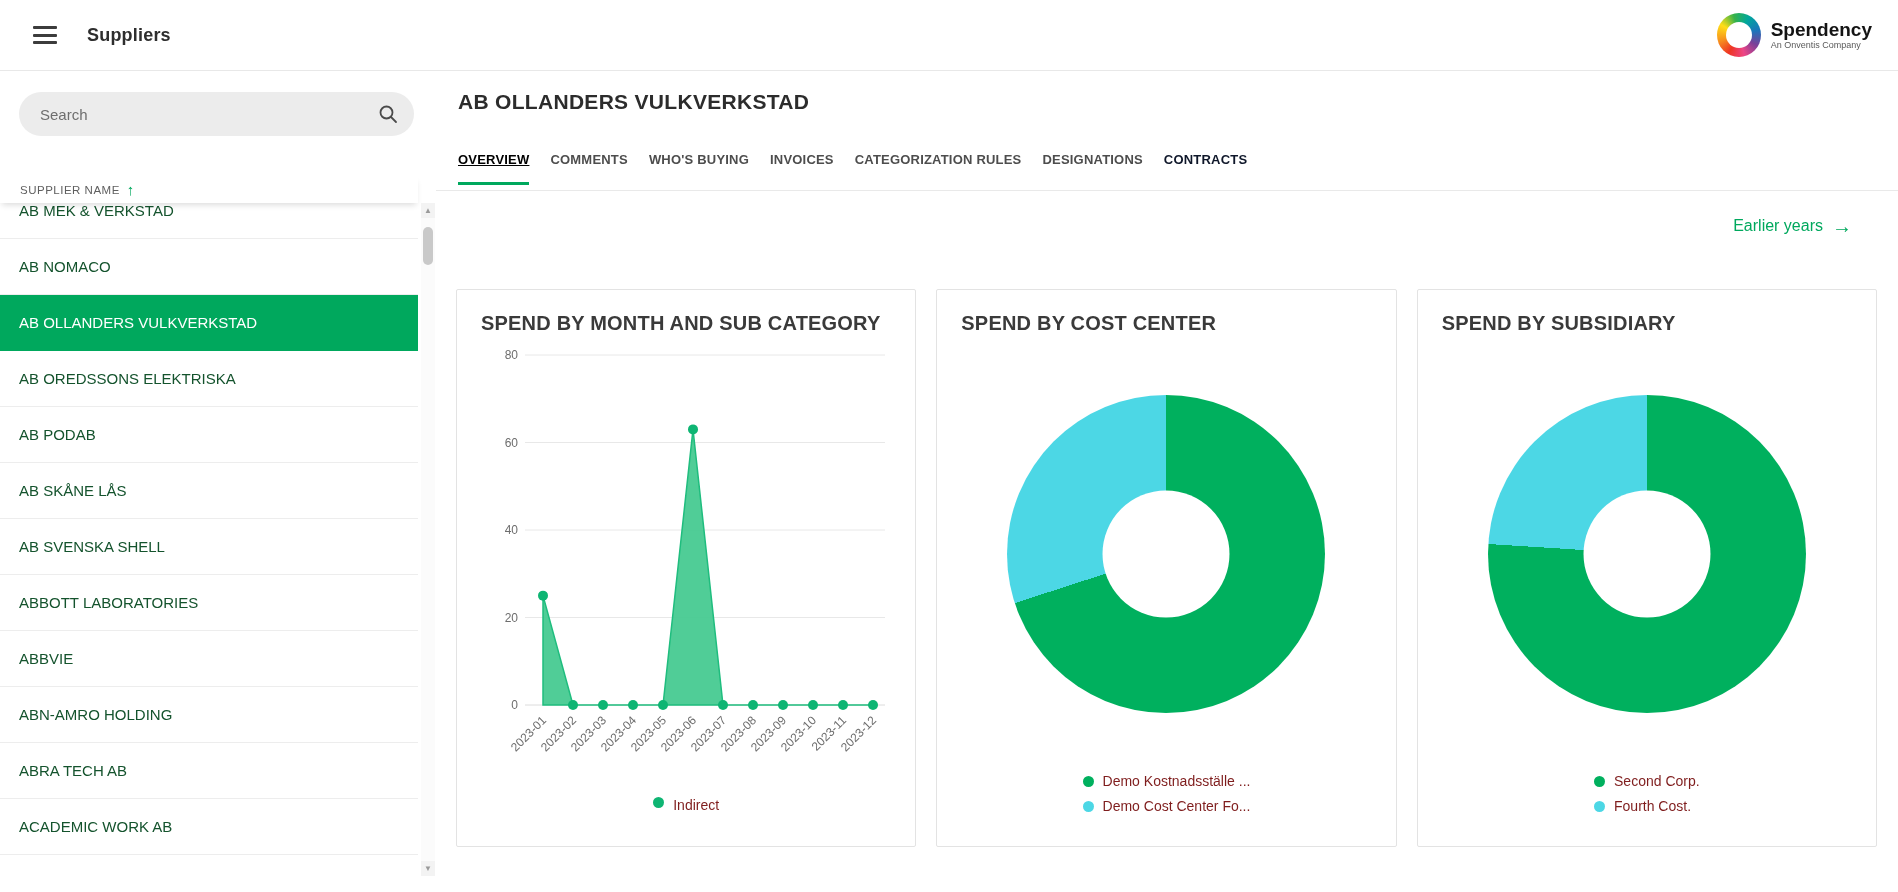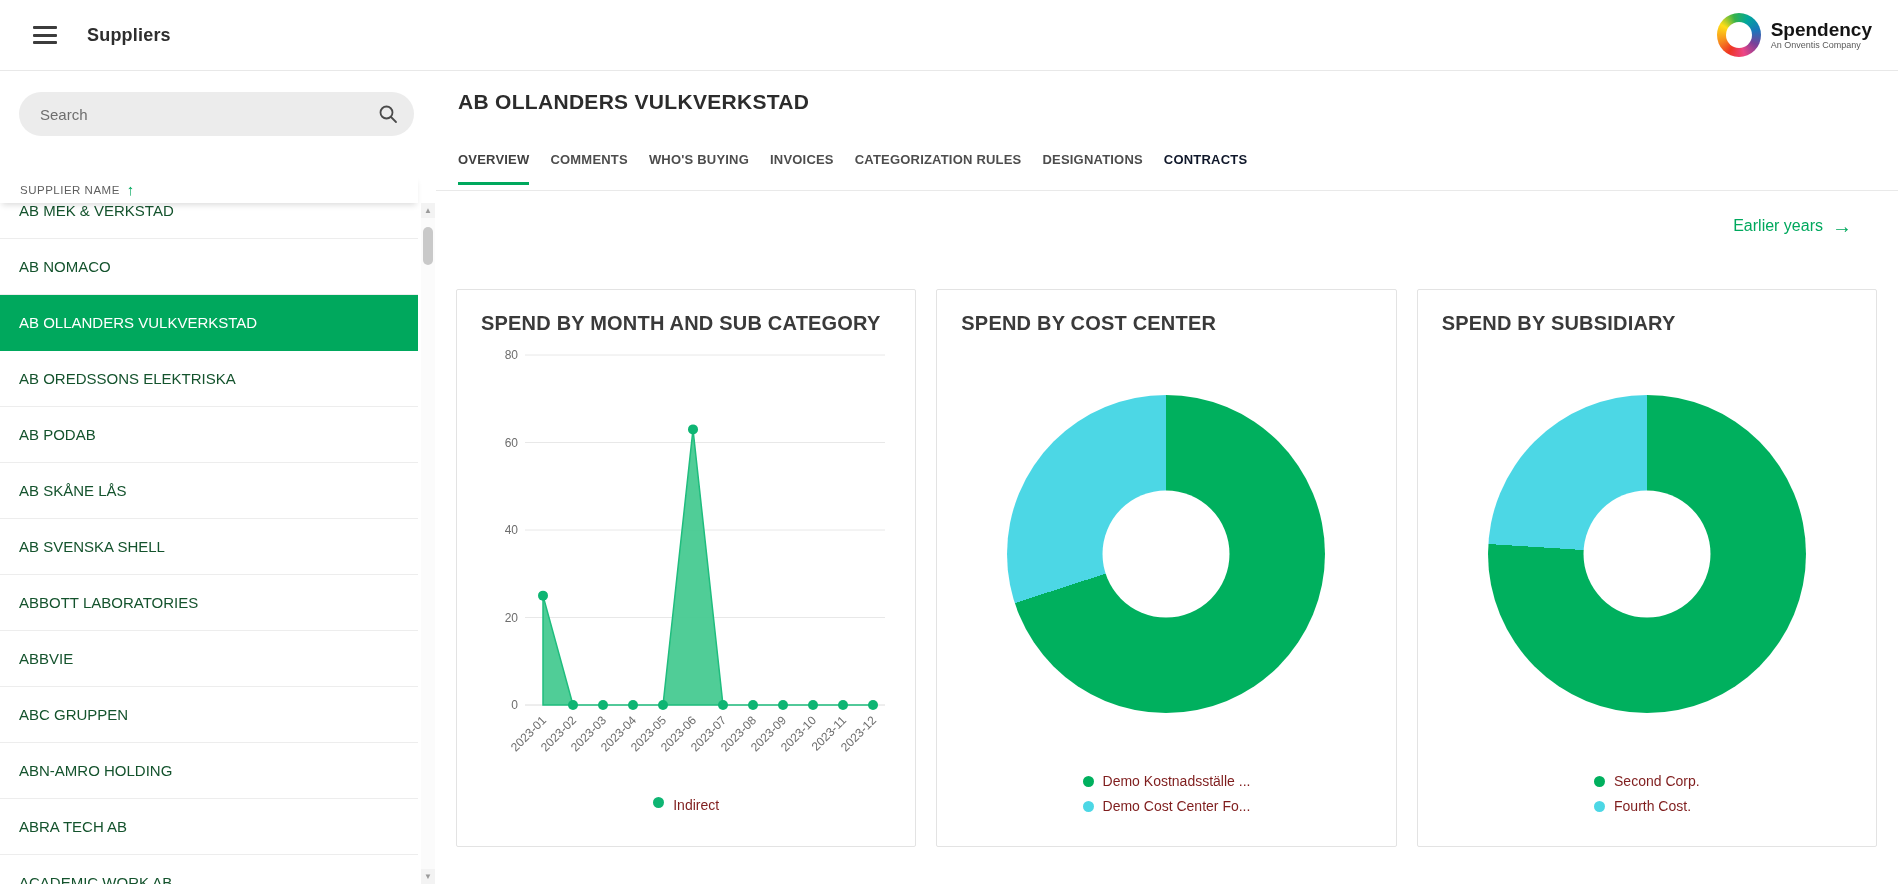--- a/index.html
+++ b/index.html
@@ -14,21 +14,21 @@
   .app-title{margin-left:30px;font-size:18px;font-weight:700;color:#2e2e2e;letter-spacing:.2px;}
   .brand{margin-left:auto;margin-right:26px;display:flex;align-items:center;gap:10px;}
   .brand-ring{width:44px;height:44px;border-radius:50%;position:relative;
     background:conic-gradient(from -15deg,#36b24a,#00a79d,#1b75bb,#7a3f98,#ed4586,#ee3524,#f7941e,#ffde17,#36b24a);}
   .brand-ring::after{content:"";position:absolute;left:50%;top:50%;width:26px;height:26px;
     border-radius:50%;background:#fff;transform:translate(-50%,-50%);}
   .brand-name{font-size:19px;font-weight:700;color:#141414;line-height:1.05;}
   .brand-tagline{font-size:9px;color:#5a5a5a;margin-top:1px;}
 
   
-  aside{position:absolute;top:70px;left:0;width:436px;bottom:8px;background:#fff;
+  aside{position:absolute;top:70px;left:0;width:436px;bottom:16px;background:#fff;
         border-right:1px solid #f0f0f0;}
   .search-wrap{position:absolute;top:22px;left:19px;right:22px;height:44px;z-index:3;}
   .search-wrap input{width:100%;height:100%;box-sizing:border-box;border:none;border-radius:22px;
     background:#ececec;padding:0 50px 0 21px;font-size:15px;color:#333;outline:none;
     font-family:inherit;}
   .search-wrap input::placeholder{color:#6e6e6e;}
   .search-icon{position:absolute;right:15px;top:11px;width:22px;height:22px;}
   .sort-header{position:absolute;left:0;right:18px;top:106px;height:27px;background:#fff;z-index:2;
     display:flex;align-items:center;gap:7px;padding-left:20px;cursor:pointer;
     box-shadow:0 4px 6px -2px rgba(0,0,0,.14);}
@@ -47,21 +47,21 @@
   .sb-thumb{position:absolute;left:2px;top:24px;width:10px;height:38px;border-radius:6px;
     background:#c9c9c9;cursor:pointer;}
 
   
   main{position:absolute;top:70px;left:436px;right:0;bottom:0;background:#fff;}
   .page-title{position:absolute;top:20px;left:22px;margin:0;font-size:21px;font-weight:700;
     color:#2c2c2c;letter-spacing:.3px;}
   .tabs{position:absolute;top:82px;left:22px;right:20px;display:flex;gap:21px;}
   .tab{font-size:13px;font-weight:600;color:#4d4d4d;letter-spacing:.2px;padding-bottom:15px;
     cursor:pointer;white-space:nowrap;}
-  .tab.active{color:#404040;border-bottom:3px solid #00a85d;}
+  .tab.active{color:#000000;border-bottom:3px solid #00a85d;text-decoration:underline;}
   .tab.disabled{color:#0f172a;cursor:default;}
   .main-divider{position:absolute;top:120px;left:0;right:0;height:1px;background:#e9e9e9;}
   .earlier{position:absolute;top:146px;right:46px;color:#00a85d;font-size:16px;display:flex;
     align-items:center;gap:9px;cursor:pointer;margin-left:36px;}
   .earlier .arrow{font-size:20px;line-height:1;}
 
   .cards{position:absolute;top:219px;left:20px;right:21px;height:558px;display:flex;gap:20px;}
   .card{flex:1;background:#fff;border:1px solid #e3e3e3;border-radius:2px;padding:22px 24px;
     display:flex;flex-direction:column;box-sizing:border-box;overflow:hidden;}
   .card-title{font-size:20px;font-weight:700;color:#3a3a3a;letter-spacing:.2px;}
@@ -115,21 +115,20 @@
     <div class="supplier-list">
         <div class="supplier-row">AB MEK &amp; VERKSTAD</div>
         <div class="supplier-row">AB NOMACO</div>
         <div class="supplier-row selected">AB OLLANDERS VULKVERKSTAD</div>
         <div class="supplier-row">AB OREDSSONS ELEKTRISKA</div>
         <div class="supplier-row">AB PODAB</div>
         <div class="supplier-row">AB SKÅNE LÅS</div>
         <div class="supplier-row">AB SVENSKA SHELL</div>
         <div class="supplier-row">ABBOTT LABORATORIES</div>
         <div class="supplier-row">ABBVIE</div>
-        <div class="supplier-row">ABC GRUPPEN</div>
         <div class="supplier-row">ABN-AMRO HOLDING</div>
         <div class="supplier-row">ABRA TECH AB</div>
         <div class="supplier-row">ACADEMIC WORK AB</div>
       </div>
     <div class="scrollbar">
       <div class="sb-up">▲</div>
       <div class="sb-thumb"></div>
       <div class="sb-down">▼</div>
     </div>
   </aside>

